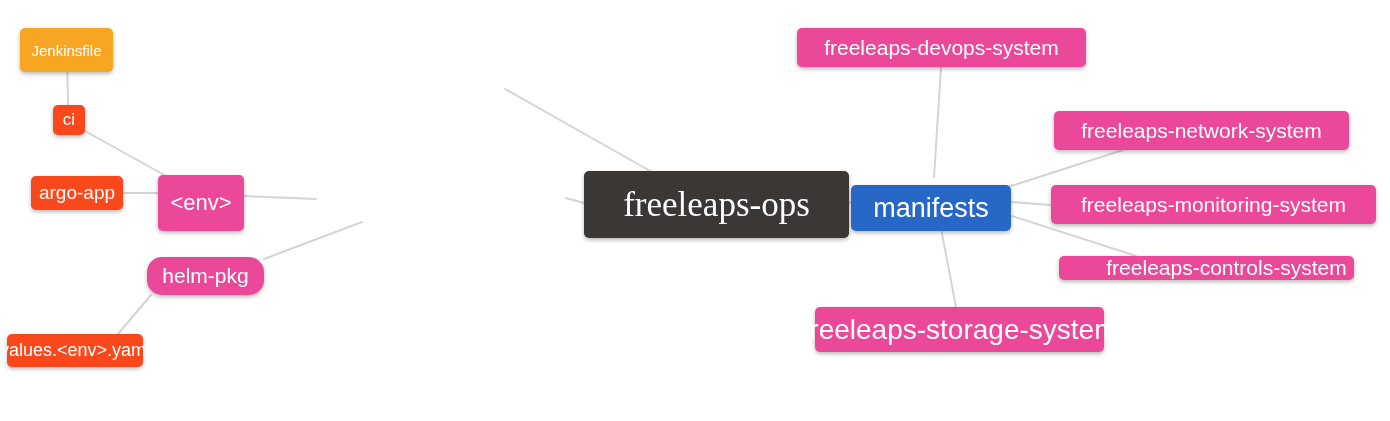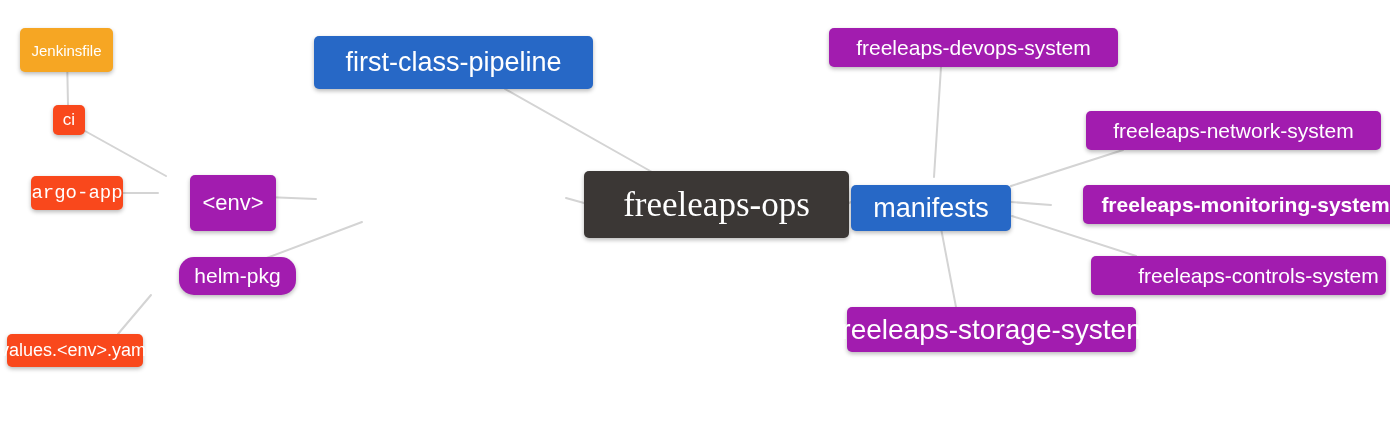--- a/index.html
+++ b/index.html
@@ -36,21 +36,21 @@
     justify-content: center;
     color: #ffffff;
     border-radius: 5px;
     box-shadow: 0 2px 4px rgba(0,0,0,0.28);
     white-space: nowrap;
     box-sizing: border-box;
     cursor: pointer;
     user-select: none;
   }
   .blue   { background: #2768c6; }
-  .green  { background: #a21caf; margin-left: 32px; }
+  .green  { background: #ec4899; }
   .red    { background: #f9481c; }
   .orange { background: #f6a623; }
   .dark   { background: #3b3735; }
 </style>
 </head>
 <body>
 
 <div class="canvas">
 
   <svg class="edges" viewBox="0 0 1390 421">
@@ -67,38 +67,37 @@
     <line x1="1011" y1="186" x2="1123" y2="150"></line>
     <line x1="1011" y1="202" x2="1051" y2="205"></line>
     <line x1="1012" y1="216" x2="1136" y2="256"></line>
     <line x1="940" y1="223" x2="956" y2="307"></line>
   </svg>
 
   <div class="node orange" style="left:20px;  top:28px;  width:93px;  height:44px; font-size:15px;">Jenkinsfile</div>
 
   <div class="node red" style="left:53px;  top:105px; width:32px;  height:30px; font-size:17px;">ci</div>
 
-  <div class="node red" style="left:31px;  top:176px; width:92px;  height:34px; font-size:19px;font-family:Liberation Mono, monospace;">argo-app</div>
+  <div class="node red" style="left:31px;  top:176px; width:92px;  height:34px; font-size:19px;">argo-app</div>
 
   <div class="node green" style="left:158px; top:175px; width:86px;  height:56px; font-size:22px;">&lt;env&gt;</div>
 
   <div class="node green" style="left:147px; top:257px; width:117px; height:38px; font-size:21px;border-radius:15px;">helm-pkg</div>
 
   <div class="node red" style="left:7px;   top:334px; width:136px; height:33px; font-size:18px;">values.&lt;env&gt;.yaml</div>
 
-  <div class="node blue" style="left:314px; top:36px;  width:279px; height:53px; font-size:27px;">first-class-pipeline</div>
 
 
   <div class="node dark" style="left:584px; top:171px; width:265px; height:67px; font-size:35px;font-family:Liberation Serif, serif;">freeleaps-ops</div>
 
   <div class="node blue" style="left:851px; top:177px; width:160px; height:46px; font-size:27px;margin-top:8px;">manifests</div>
 
   <div class="node green" style="left:797px; top:28px;  width:289px; height:39px; font-size:21px;">freeleaps-devops-system</div>
 
   <div class="node green" style="left:1054px; top:111px; width:295px; height:39px; font-size:21px;">freeleaps-network-system</div>
 
-  <div class="node green" style="left:1051px; top:185px; width:325px; height:39px; font-size:21px;font-weight:bold;">freeleaps-monitoring-system</div>
+  <div class="node green" style="left:1051px; top:185px; width:325px; height:39px; font-size:21px;">freeleaps-monitoring-system</div>
 
-  <div class="node green" style="left:1059px; top:256px; width:295px; height:39px; font-size:21px;padding-left:40px;">freeleaps-controls-system</div>
+  <div class="node green" style="left:1059px; top:256px; width:295px; height:24px; font-size:21px;padding-left:40px;">freeleaps-controls-system</div>
 
   <div class="node green" style="left:815px; top:307px; width:289px; height:45px; font-size:28px;">freeleaps-storage-system</div>
 
 </div>
 
 </body></html>

